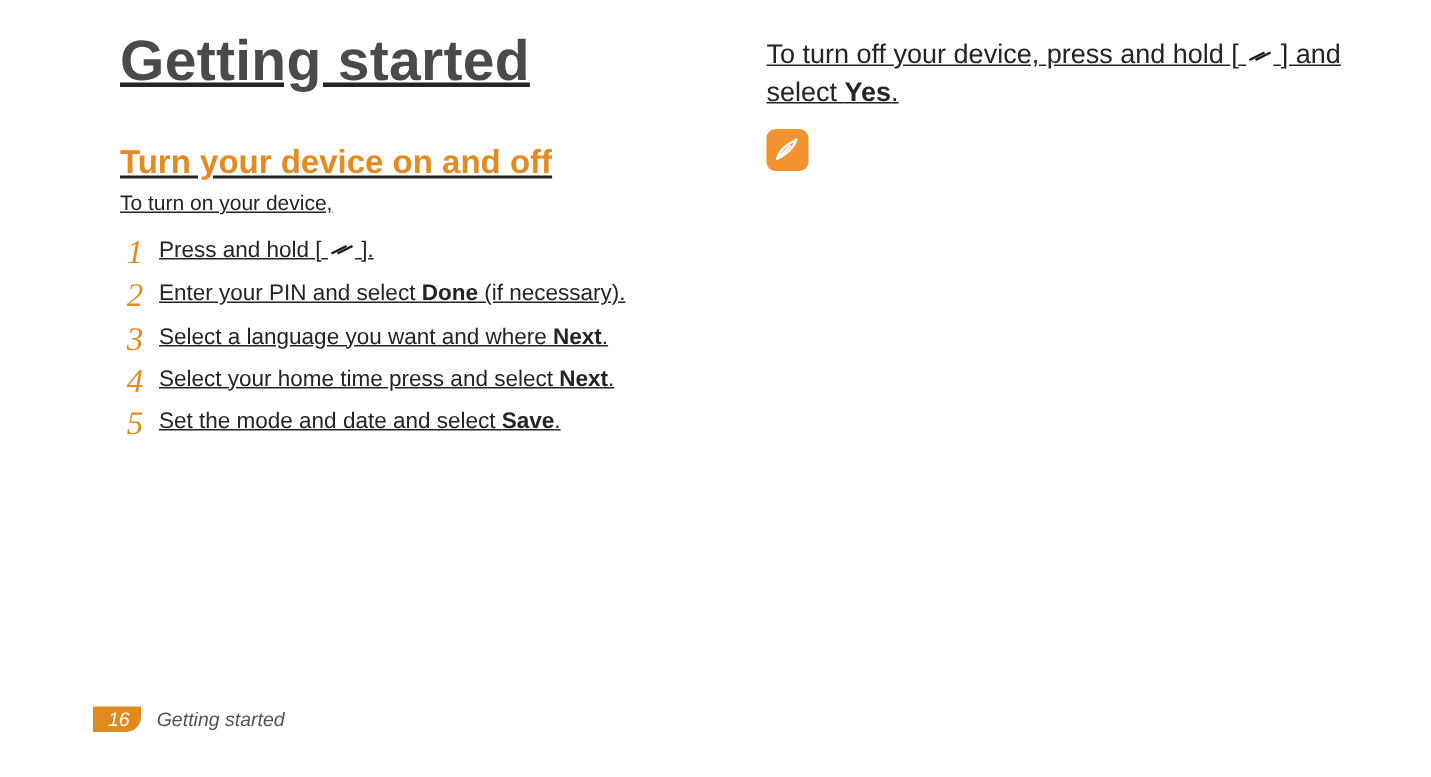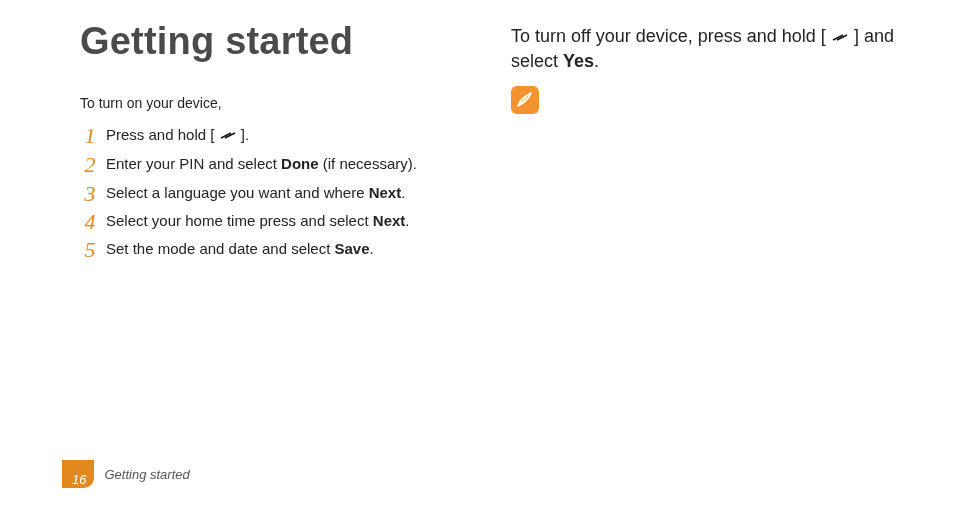--- a/index.html
+++ b/index.html
@@ -10,20 +10,21 @@
     background: #ffffff;
     font-family: "Segoe UI", "Myriad Pro", Arial, sans-serif;
     color: #242424;
     position: relative;
   }
   .page {
     position: relative;
     width: 954px;
     height: 518px;
     box-sizing: border-box;
+    text-decoration: underline;
   }
   .columns {
     display: flex;
     flex-direction: row;
     padding: 20px 60px 0 80px;
     gap: 48px;
   }
   .col {
     flex: 1 1 0;
     min-width: 0;
@@ -117,21 +118,21 @@
     left: 62px;
     bottom: 30px;
     display: flex;
     align-items: center;
     gap: 10px;
     font-size: 13px;
   }
   .page-num-badge {
     background: #e38a1e;
     color: #fff;
-    padding: 12px 8px 1px 10px;
+    padding: 1px 8px 1px 10px;
     font-style: italic;
     font-size: 13px;
     border-bottom-right-radius: 10px;
   }
   .footer .crumb {
     font-style: italic;
     color: #555;
   }
 
   
@@ -139,20 +140,21 @@
 </style>
 </head>
 <body>
 
 <div class="page">
   <div class="columns">
 
     <div class="col">
       <h1 class="chapter">Getting started</h1>
 
+      <h2 class="section">Turn your device on and off</h2>
 
       <p class="lead">To turn on your device,</p>
 
       <ol class="steps">
         <li>
           <span class="num">1</span>
           <span>Press and hold [</span>
           <span class="key-icon">
             <svg class="power-key" width="18" height="11" viewBox="0 0 18 11">
                 <path d="M2 8 L12 3 M6 8 L16 3"></path>

